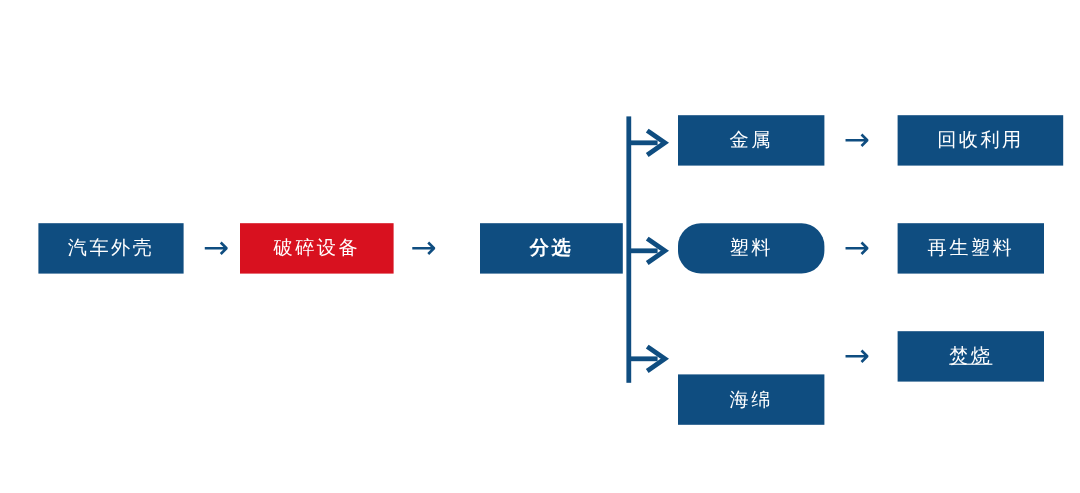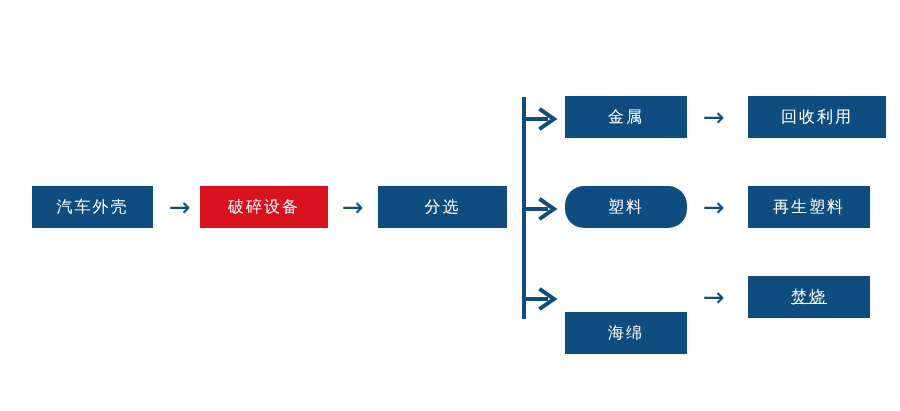--- a/index.html
+++ b/index.html
@@ -69,21 +69,21 @@
 <div id="flowchart">
 
   <div class="node blue" style="left:32px; top:186px; width:121px; height:42px;">汽车外壳</div>
 
   <div class="arrow" style="left:163px; top:190px; width:34px; height:34px;">→</div>
 
   <div class="node red" style="left:200px; top:186px; width:128px; height:42px;">破碎设备</div>
 
   <div class="arrow" style="left:336px; top:190px; width:34px; height:34px;">→</div>
 
-  <div class="node blue" style="left:378px; top:186px; width:129px; height:42px;">分选</div>
+  <div class="node blue" style="left:400px; top:186px; width:119px; height:42px;font-weight:bold;">分选</div>
 
   <div class="trunk" style="left:522px; top:97px; width:4px; height:222px;"></div>
 
   <svg class="branch-svg" style="left:524px; top:104px; width:34px; height:30px;" viewBox="0 0 34 30">
     <path d="M0 15 H24" stroke="#0f4d80" stroke-width="4" fill="none"></path>
     <path d="M17 6 L30 15 L17 24" stroke="#0f4d80" stroke-width="4" fill="none" stroke-linecap="square" stroke-linejoin="miter"></path>
   </svg>
 
   <svg class="branch-svg" style="left:524px; top:194px; width:34px; height:30px;" viewBox="0 0 34 30">
     <path d="M0 15 H24" stroke="#0f4d80" stroke-width="4" fill="none"></path>

